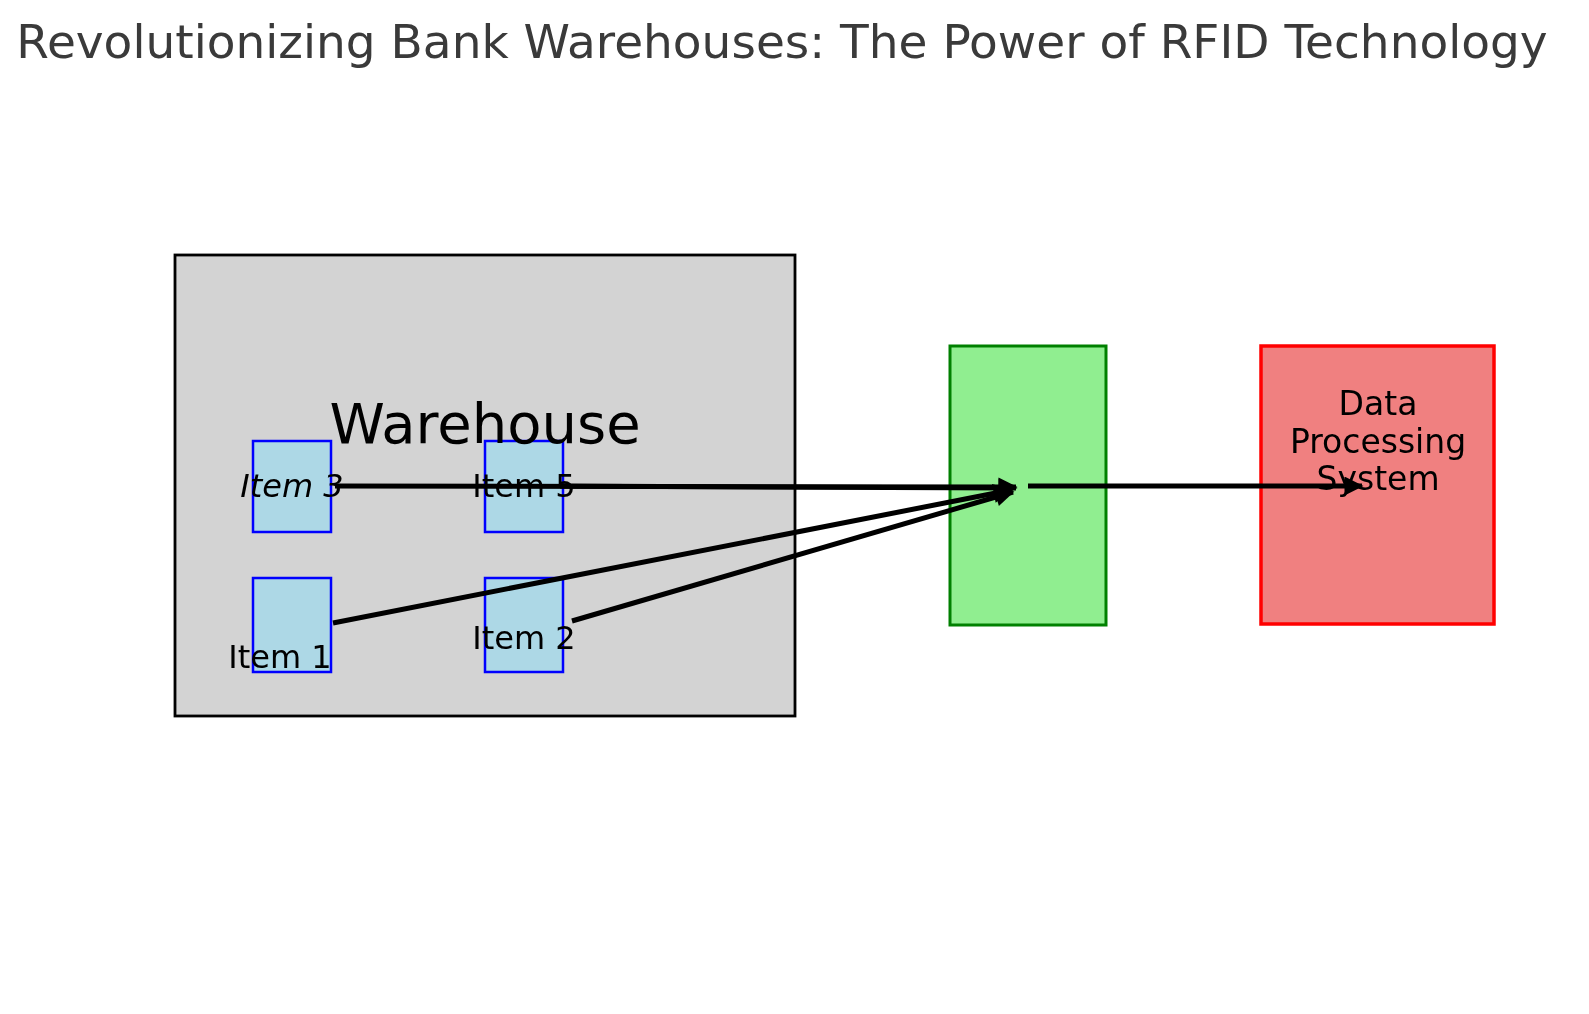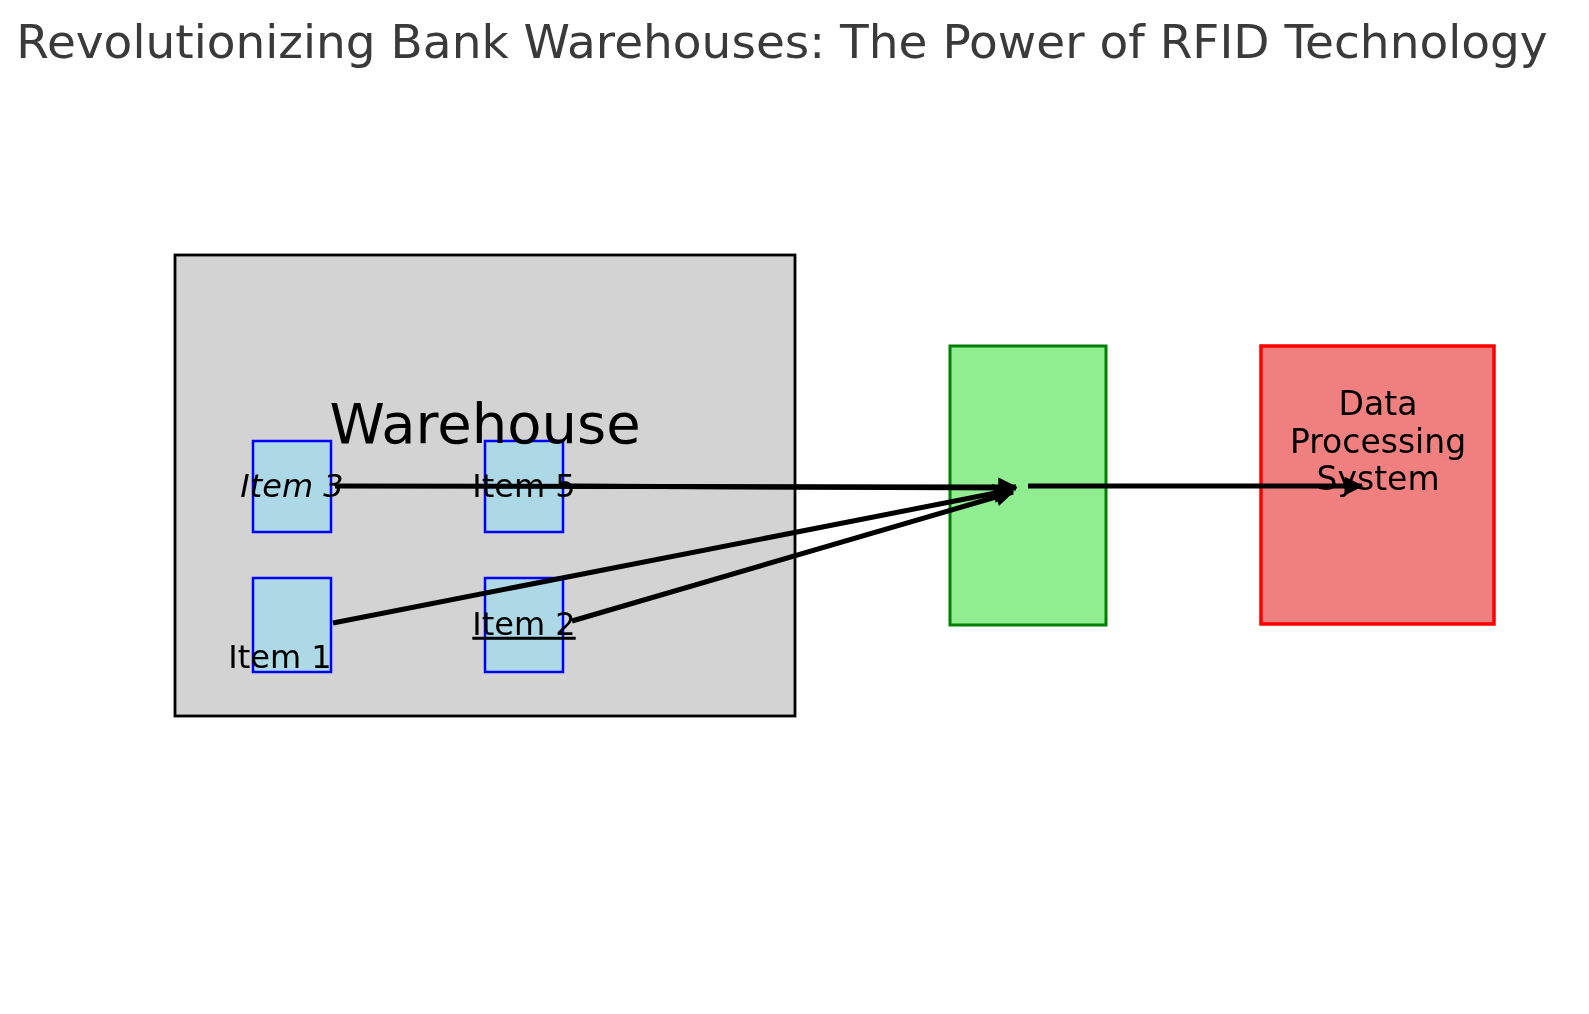--- a/index.html
+++ b/index.html
@@ -37,21 +37,21 @@
     width: 1589px;
     text-align: center;
     font-size: 47px;
     color: #3a3a3a;
     white-space: nowrap;
     z-index: 2;
   }
   .warehouse-label { left: 485px;  top: 424px; font-size: 56px; }
   .item-label      { font-size: 32px; }
   .item1-label { left: 280px; top: 625px; margin-top: 32px; }
-  .item2-label { left: 524px; top: 624px; text-decoration: underline; }
+  .item2-label { left: 524px; top: 638px; }
   .item3-label { left: 292px; top: 486px; font-style: italic; }
   .item4-label { left: 524px; top: 486px; }
   .reader-label    { left: 1028px; top: 453px; font-size: 33px; }
   .processor-label { left: 1378px; top: 441px; font-size: 33px; }
 </style>
 </head>
 <body>
 
 <div id="canvas">
 

